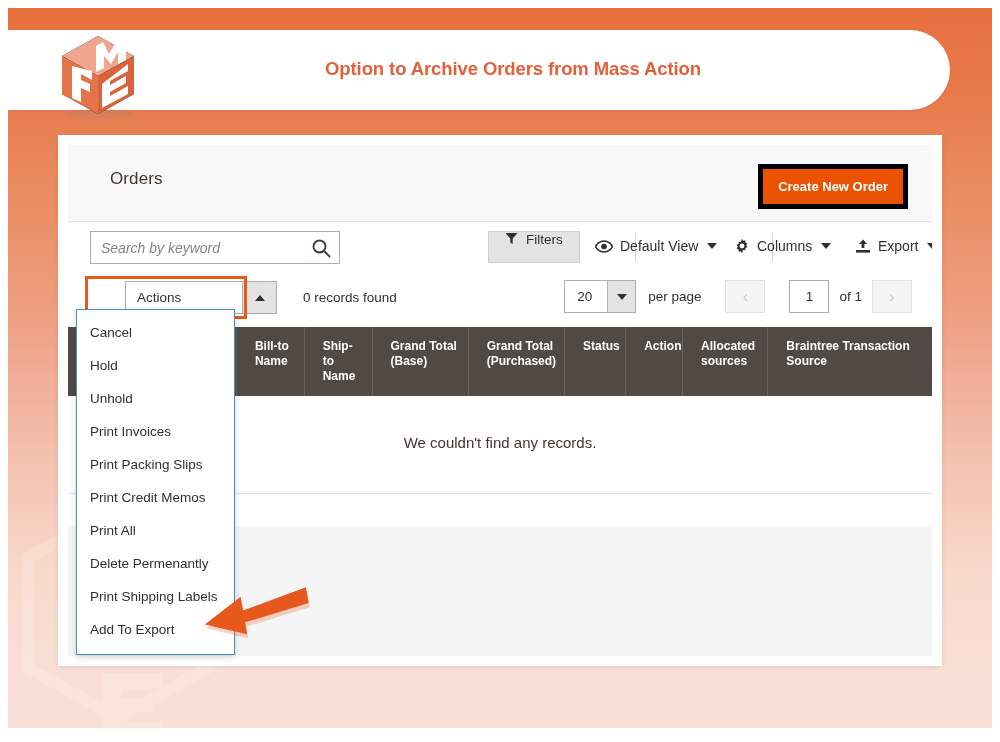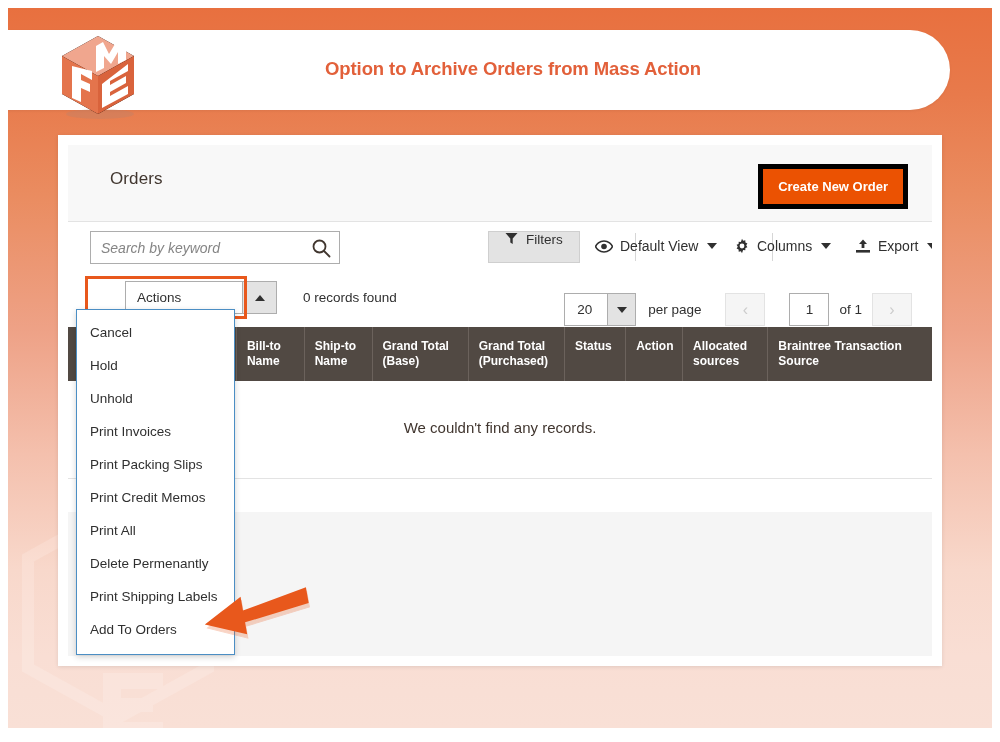--- a/index.html
+++ b/index.html
@@ -265,21 +265,21 @@
   .records-found {
     position: absolute;
     left: 203px;
     top: 15px;
     font-size: 13.5px;
     color: #303030;
     margin-left: 32px;
   }
 
   
-  .pager { position: absolute; right: 20px; top: 18px; display: flex; align-items: center; }
+  .pager { position: absolute; right: 20px; top: 5px; display: flex; align-items: center; }
   .per-page-select {
     width: 72px; height: 33px;
     border: 1px solid #adadad;
     background: #ffffff;
     position: relative;
     box-sizing: border-box;
     cursor: pointer;
   }
   .per-page-select .val {
     position: absolute; left: 12px; top: 8px;
@@ -328,21 +328,21 @@
     width: 100%;
     border-collapse: collapse;
     table-layout: fixed;
   }
   table.grid th {
     background: #514943;
     color: #ffffff;
     font-size: 12px;
     font-weight: bold;
     text-align: left;
-    padding: 12px 8px 12px 10px;
+    padding: 12px 8px 12px 18px;
     vertical-align: top;
     border-right: 1px solid #6b625c;
     height: 32px;
     line-height: 1.25;
     box-sizing: border-box;
   }
   table.grid th:last-child { border-right: none; }
   .sort-arrow {
     color: #ff9f7d;
     font-size: 11px;
@@ -550,21 +550,21 @@
     <div class="dropdown">
       <div class="dropdown-item">Cancel</div>
       <div class="dropdown-item">Hold</div>
       <div class="dropdown-item">Unhold</div>
       <div class="dropdown-item">Print Invoices</div>
       <div class="dropdown-item">Print Packing Slips</div>
       <div class="dropdown-item">Print Credit Memos</div>
       <div class="dropdown-item">Print All</div>
       <div class="dropdown-item">Delete Permenantly</div>
       <div class="dropdown-item">Print Shipping Labels</div>
-      <div class="dropdown-item">Add To Orders</div>
+      <div class="dropdown-item">Add To Export</div>
     </div>
 
     <svg class="annot-arrow" viewBox="0 0 120 62">
       <g transform="rotate(-10 60 31)">
         <path d="M112 14 L46 26 L46 12 L8 33 L46 50 L46 38 L112 30 Z" fill="#e8581c" stroke="#e8581c" stroke-width="1" transform="translate(0,2)" opacity="0.25"></path>
         <path d="M112 12 L46 24 L46 10 L6 31 L46 48 L46 36 L112 28 Z" fill="#e8581c"></path>
       </g>
     </svg>
 
   </div>

